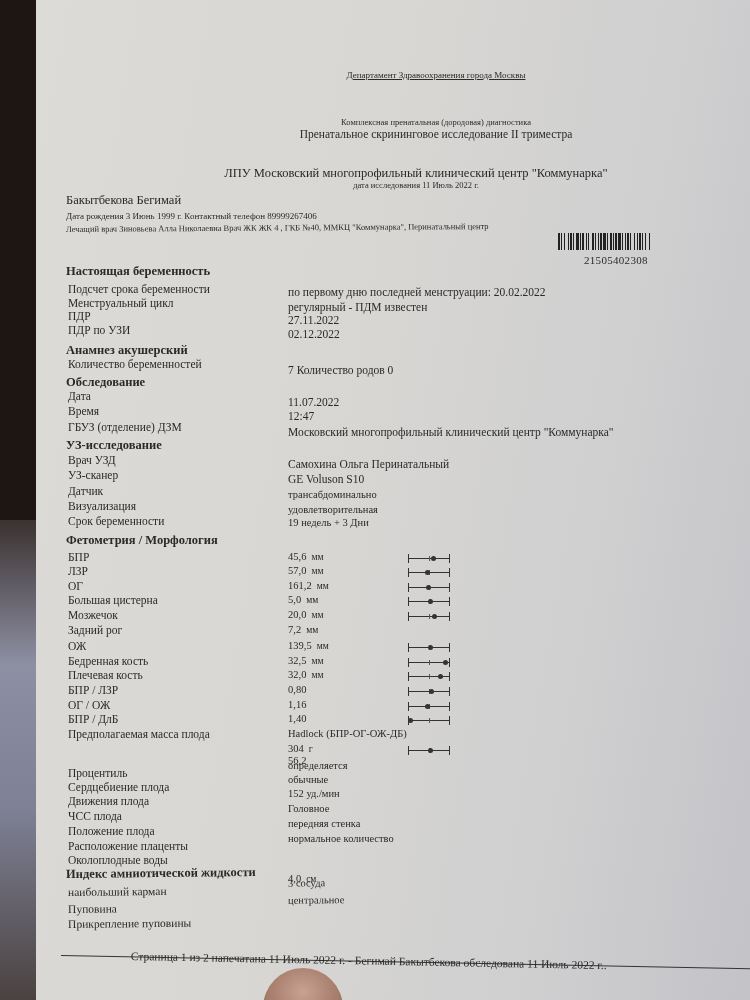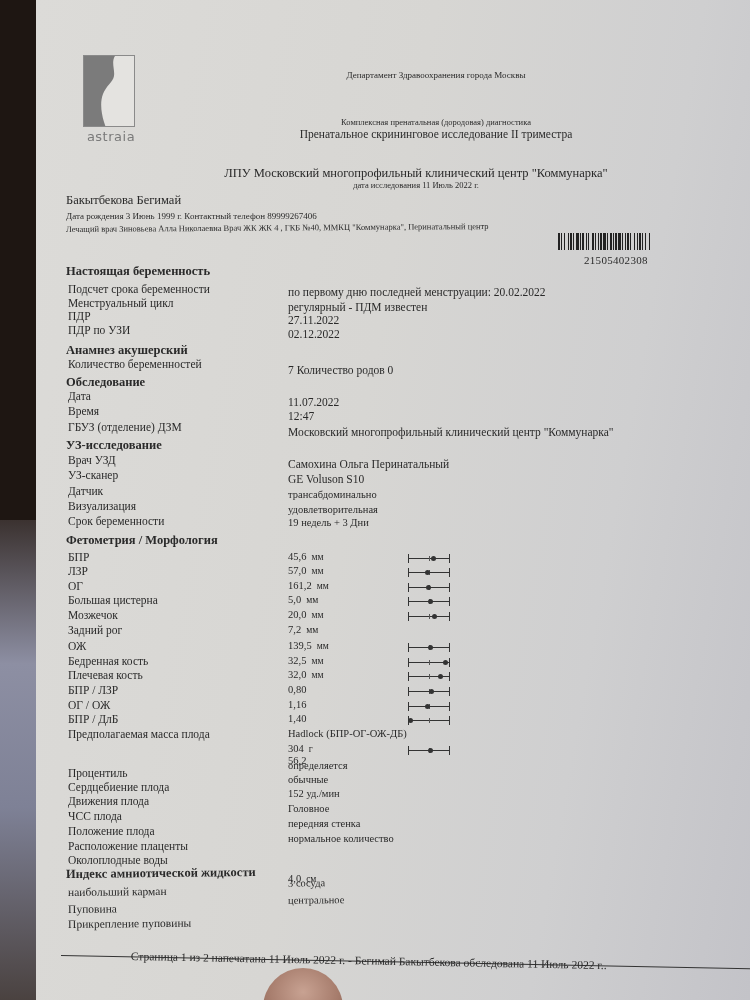--- a/index.html
+++ b/index.html
@@ -9,21 +9,21 @@
        background:linear-gradient(180deg,#3b3230 0%,#8d8fa3 30%,#7e8196 60%,#4a4240 100%);}
   .page{position:absolute;left:36px;top:0;width:714px;height:1000px;
        background:linear-gradient(100deg,#dcdbd8 0%,#d7d6d3 45%,#cfcfd0 75%,#c3c3c8 100%);
        transform-origin:0 0;}
   .page-inner{position:absolute;left:0;top:0;width:714px;height:1000px;}
   .logo{position:absolute;left:47px;top:55px;width:52px;height:94px;}
   .logo-box{position:absolute;left:0;top:0;width:52px;height:72px;border:1px solid #8a8a8a;box-sizing:border-box;background:#e4e3e0;overflow:hidden;}
   .logo-text{position:absolute;left:-2px;top:74px;width:60px;text-align:center;
        font-family:"DejaVu Sans",sans-serif;font-size:13px;color:#7a7a7a;letter-spacing:0.5px;}
   .hdr{position:absolute;left:150px;width:520px;text-align:center;white-space:nowrap;}
-  .h-dept{top:70px;font-size:9px;left:180px;width:440px;}
+  .h-dept{top:70px;font-size:9px;text-decoration:underline;left:180px;width:440px;}
   .h-prog{top:84px;font-size:12px;font-weight:bold;left:180px;width:440px;}
   .h-complex{top:117px;font-size:8.5px;left:190px;width:420px;}
   .h-screen{top:128px;font-size:11.5px;left:190px;width:420px;}
   .h-lpu{top:166px;font-size:12.5px;left:120px;width:520px;}
   .h-date{top:180px;font-size:8.5px;left:150px;width:460px;}
   .patient-name{position:absolute;left:30px;top:193px;font-size:12.5px;}
   .patient-dob{position:absolute;left:30px;top:211px;font-size:9px;}
   .patient-doc{position:absolute;left:30px;top:224px;font-size:8.5px;transform:rotate(-0.4deg);transform-origin:0 0;white-space:nowrap;}
   .barcode{position:absolute;left:522px;top:233px;width:160px;height:17px;display:flex;gap:0;}
   .barcode span{display:block;height:100%;background:#222;}
@@ -45,28 +45,20 @@
        background:radial-gradient(ellipse at 50% 40%,#c8a292 0%,#a77d6d 60%,#8a6356 100%);}
 </style>
 </head>
 <body>
 
 <div class="bg-left"></div>
 
 <div class="page">
  <div class="page-inner">
 
-  <div class="logo">
-    <div class="logo-box">
-      <svg width="52" height="72" viewBox="0 0 52 72">
-        <path d="M0 0 H31 C27 6 31 14 30 20 C29 26 22 30 19 38 C16 46 17 56 20 66 L22 72 H0 Z" fill="#7b7b7b"></path>
-      </svg>
-    </div>
-    <div class="logo-text">astraia</div>
-  </div>
 
   <div class="hdr h-dept">Департамент Здравоохранения города Москвы</div>
   <div class="hdr h-complex">Комплексная пренатальная (дородовая) диагностика</div>
   <div class="hdr h-screen">Пренатальное скрининговое исследование II триместра</div>
   <div class="hdr h-lpu">ЛПУ Московский многопрофильный клинический центр "Коммунарка"</div>
   <div class="hdr h-date">дата исследования 11 Июль 2022 г.</div>
 
   <div class="patient-name">Бакытбекова Бегимай</div>
   <div class="patient-dob">Дата рождения 3 Июнь 1999 г. Контактный телефон 89999267406</div>
   <div class="patient-doc">Лечащий врач Зиновьева Алла Николаевна Врач ЖК ЖК 4 , ГКБ №40, ММКЦ "Коммунарка", Перинатальный центр</div>

